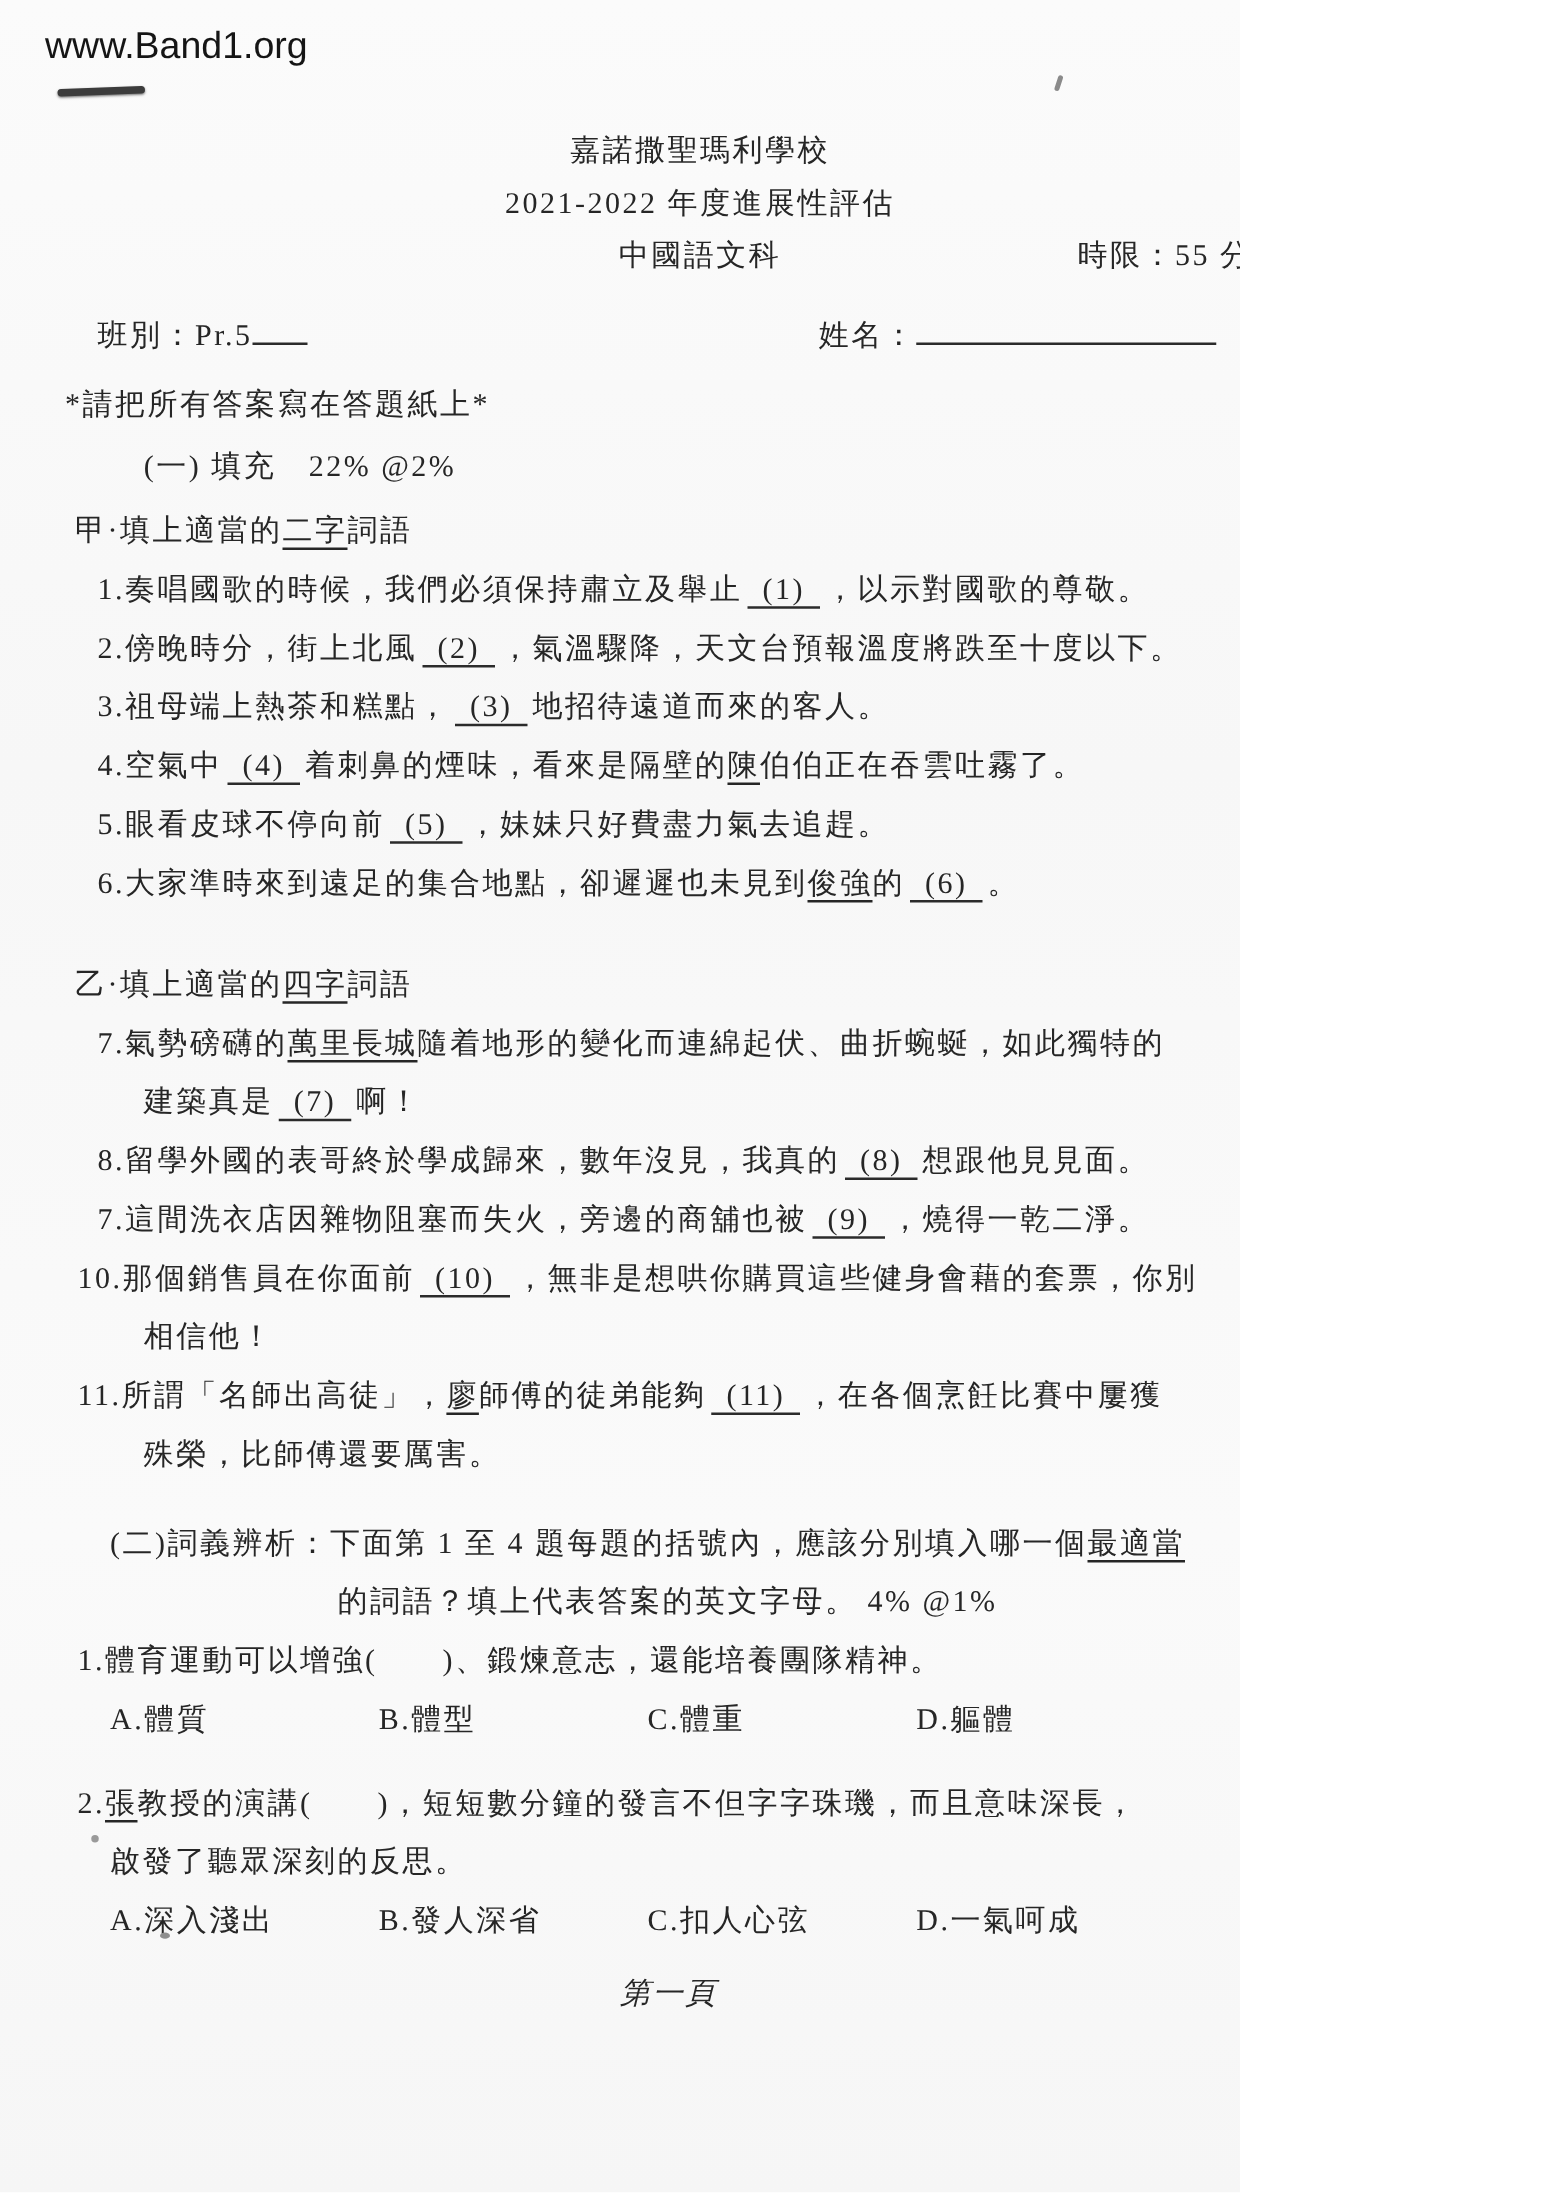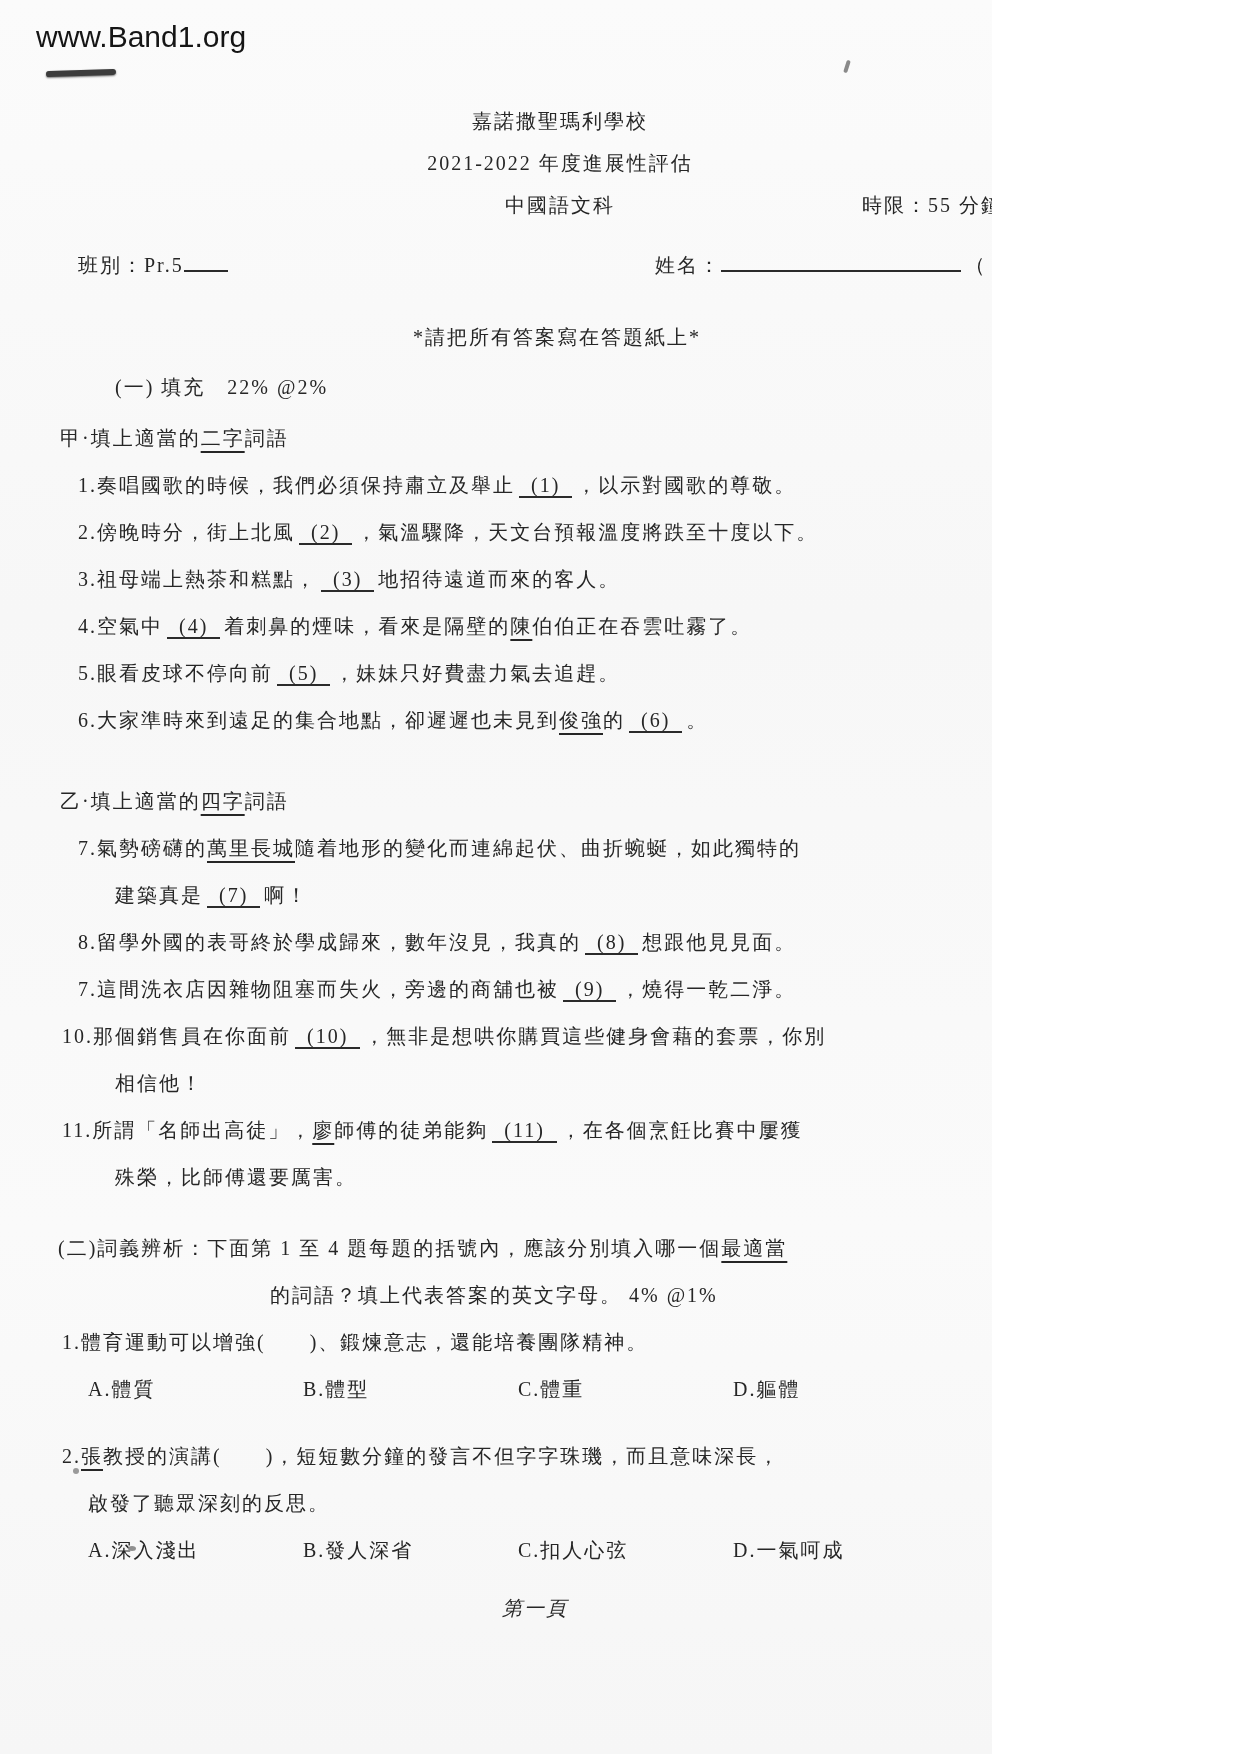--- a/index.html
+++ b/index.html
@@ -13,42 +13,42 @@
     position:absolute; left:36px; top:20px;
     font-family:"Liberation Sans","DejaVu Sans",sans-serif;
     font-size:30px; color:#151515; letter-spacing:0;
   }
   .smudge { position:absolute; left:46px; top:70px; width:70px; height:6px;
     background:#3c3c3c; border-radius:3px; transform:rotate(-2deg); box-shadow:0 1px 2px #777; }
   .speck1 { position:absolute; left:845px; top:60px; width:4px; height:13px; background:#8a8a8a; transform:rotate(18deg); border-radius:2px; }
   .speck2 { position:absolute; left:73px; top:1468px; width:6px; height:6px; background:#9a9a9a; border-radius:50%; }
   .speck3 { position:absolute; left:128px; top:1546px; width:8px; height:5px; background:#8f8f8f; border-radius:50%; }
 
-  .content { padding:100px 44px 0 52px; font-size:20px; letter-spacing:2px; }
+  .content { padding:100px 44px 0 52px; font-size:24px; letter-spacing:2px; }
 
   .header-center { width:1016px; text-align:center; }
   .hline { line-height:42px; }
   .subject-row { position:relative; }
   .time-limit { position:absolute; left:810px; top:0; white-space:nowrap; }
 
   .info-row { position:relative; height:48px; margin-top:24px; }
   .class-field { position:absolute; left:26px; white-space:nowrap; }
   .name-field { position:absolute; left:603px; white-space:nowrap; }
   .short-line { display:inline-block; width:44px; height:1em; border-bottom:2px solid #2b2b2b; }
   .name-line { display:inline-block; width:240px; height:1em; border-bottom:2px solid #2b2b2b; margin-right:4px; }
 
-  .notice { width:1010px; text-align:center; margin-top:21px; line-height:36px; }
+  .notice { width:1010px; margin-top:8px; line-height:36px; }
 
   .p1-title { margin-top:12px; padding-left:63px; line-height:40px; }
 
   .q-line { line-height:47px; padding-left:26px; white-space:nowrap; }
   .q-line.sec { padding-left:8px;font-family:Liberation Serif, serif; }
   .q-line.num2 { padding-left:10px; }
   .q-line.cont { padding-left:63px; }
-  .q-line.h0 { padding-left:6px; }
+  .q-line.h0 { padding-left:6px;text-align:right; }
   .q-line.hcont { padding-left:218px; }
   .q-line.p2 { padding-left:10px; }
   .q-line.cont2 { padding-left:36px; }
 
   #p1a-heading { margin-top:8px; }
   #p1b-heading { margin-top:34px; }
   #p2-heading { margin-top:24px; }
   .p2-q + .p2-q { margin-top:20px; }
 
   .u { text-decoration:underline; text-underline-offset:6px; text-decoration-thickness:1.5px; }

